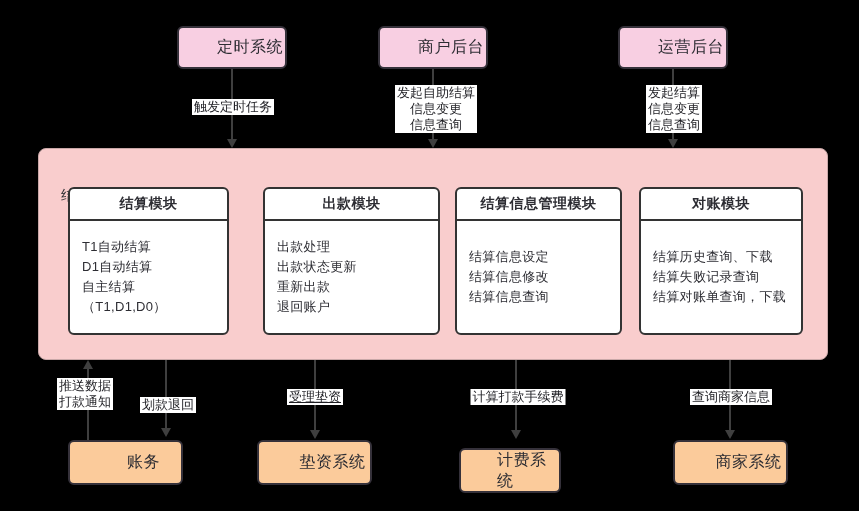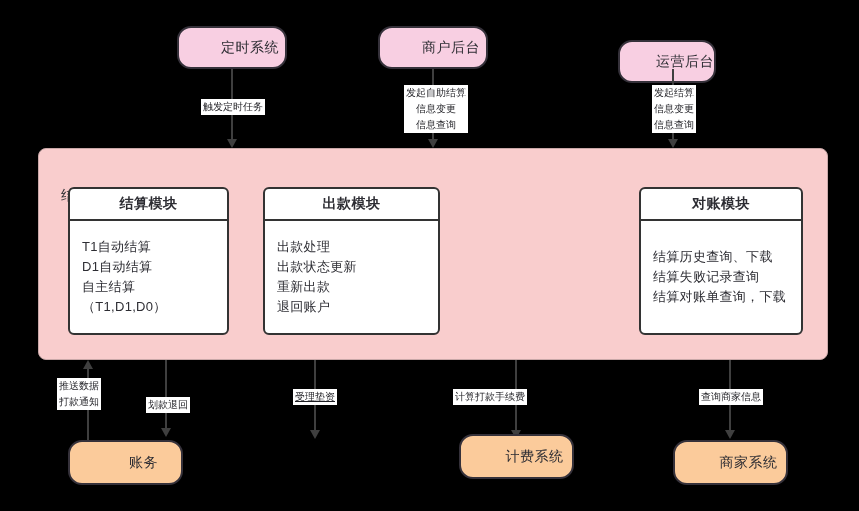--- a/index.html
+++ b/index.html
@@ -15,22 +15,22 @@
     background: var(--background, #000);
     overflow: hidden;
   }
   
   .node {
     position: absolute;
     display: flex;
     align-items: center;
     justify-content: center;
     border: 2px solid var(--box-border, #35313a);
-    border-radius: 14px;
-    font-size: 14px;
+    border-radius: 6px;
+    font-size: 16px;
     letter-spacing: .5px;
     padding-left: 36px;
   }
   .node.pink { background: var(--top-box-fill, #f8cfe2); }
   .node.orange { background: var(--bottom-box-fill, #fbcb9b); }
   
   .container-box {
     position: absolute;
     left: 38px; top: 148px;
     width: 790px; height: 212px;
@@ -87,21 +87,21 @@
     width: 0; height: 0;
     border-left: 5px solid transparent;
     border-right: 5px solid transparent;
   }
   .head.down { border-top: 9px solid var(--arrow, #3f3f3f); }
   .head.up { border-bottom: 9px solid var(--arrow, #3f3f3f); }
   
   .edge-label {
     position: absolute;
     background: var(--label-bg, #fff);
-    font-size: 10px;
+    font-size: 13px;
     line-height: 16px;
     text-align: center;
     padding: 0 2px;
     color: #1f1f24;
     white-space: nowrap;
     z-index: 5;
   }
   .edge-label.centered { transform: translateX(-50%); }
   .edge-label span { display: block; }
 </style>
@@ -109,21 +109,21 @@
 <body>
 
 <div class="stage">
 
   <div class="node pink" style="left:177px;top:26px;width:110px;height:43px;">
     <span>定时系统</span>
   </div>
   <div class="node pink" style="left:378px;top:26px;width:110px;height:43px;">
     <span>商户后台</span>
   </div>
-  <div class="node pink" style="left:618px;top:40px;width:98px;height:43px;">
+  <div class="node pink" style="left:618px;top:26px;width:110px;height:43px;">
     <span>运营后台</span>
   </div>
 
   <div class="stem" style="left:231px;top:69px;height:71px;"></div>
   <div class="head down" style="left:227px;top:139px;"></div>
 
   <div class="stem" style="left:432px;top:69px;height:71px;"></div>
   <div class="head down" style="left:428px;top:139px;"></div>
 
   <div class="stem" style="left:672px;top:69px;height:71px;"></div>
@@ -159,20 +159,28 @@
   <div class="module" style="left:263px;width:177px;">
     <div class="module-title">出款模块</div>
     <div class="module-body">
       <span>出款处理</span>
       <span>出款状态更新</span>
       <span>重新出款</span>
       <span>退回账户</span>
     </div>
   </div>
 
+  <div class="module" style="left:455px;width:167px;">
+    <div class="module-title">结算信息管理模块</div>
+    <div class="module-body">
+      <span>结算信息设定</span>
+      <span>结算信息修改</span>
+      <span>结算信息查询</span>
+    </div>
+  </div>
 
   <div class="module" style="left:639px;width:164px;">
     <div class="module-title">对账模块</div>
     <div class="module-body">
       <span>结算历史查询、下载</span>
       <span>结算失败记录查询</span>
       <span>结算对账单查询，下载</span>
     </div>
   </div>
 
@@ -194,30 +202,33 @@
   <div class="edge-label" style="left:57px;top:378px;text-align:left;">
     <span>推送数据</span>
     <span>打款通知</span>
   </div>
   <div class="edge-label centered" style="left:168px;top:389px;margin-top:8px;">
     <span>划款退回</span>
   </div>
   <div class="edge-label centered" style="left:315px;top:389px;text-decoration:underline;">
     <span>受理垫资</span>
   </div>
-  <div class="edge-label centered" style="left:490px;top:389px;text-align:center;">
+  <div class="edge-label centered" style="left:518px;top:389px;text-align:center;">
     <span>计算打款手续费</span>
   </div>
   <div class="edge-label centered" style="left:731px;top:389px;">
     <span>查询商家信息</span>
   </div>
 
   <div class="node orange" style="left:68px;top:440px;width:115px;height:45px;">
     <span>账务</span>
   </div>
-  <div class="node orange" style="left:459px;top:434px;width:115px;height:45px;">
+  <div class="node orange" style="left:257px;top:440px;width:115px;height:45px;">
+    <span>垫资系统</span>
+  </div>
+  <div class="node orange" style="left:459px;top:448px;width:102px;height:45px;">
     <span>计费系统</span>
   </div>
   <div class="node orange" style="left:673px;top:440px;width:115px;height:45px;">
     <span>商家系统</span>
   </div>
 
 </div>
 
 </body></html>

